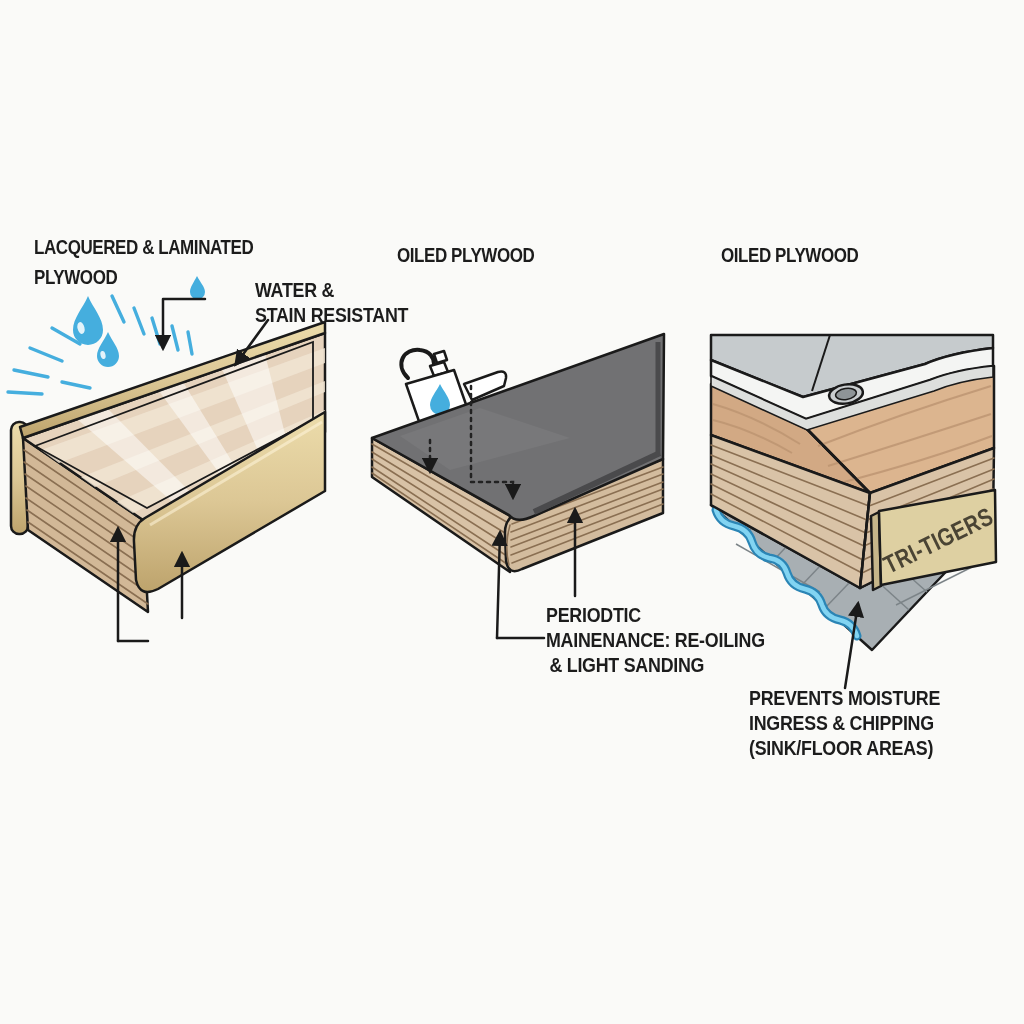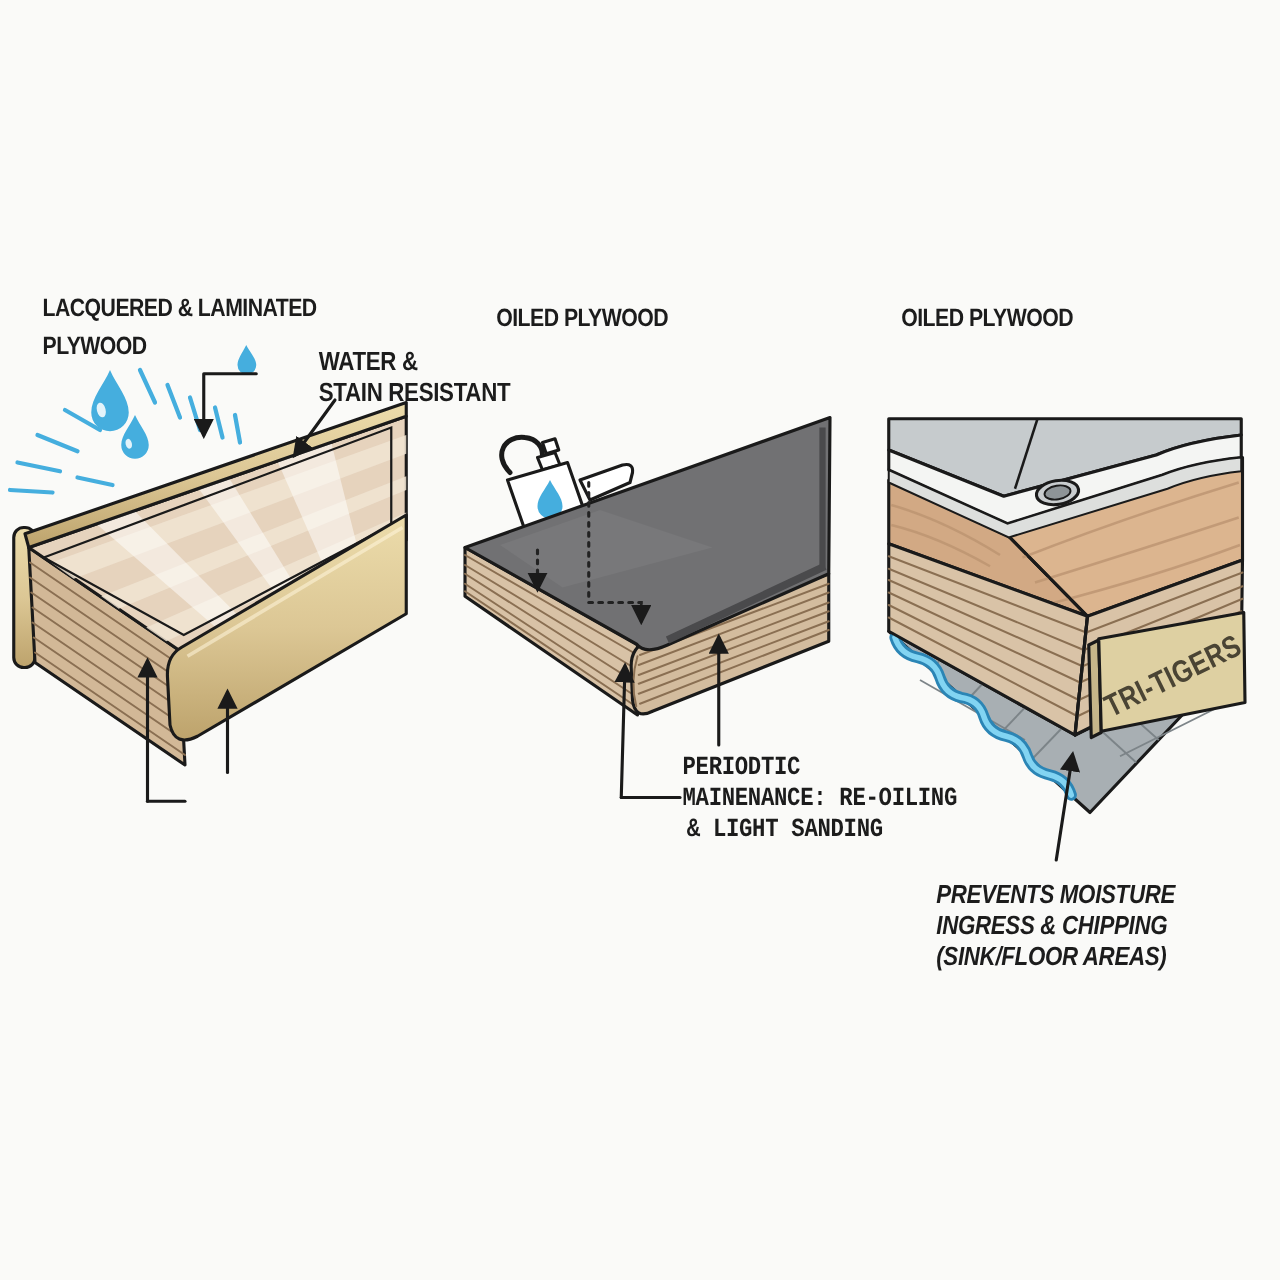--- a/index.html
+++ b/index.html
@@ -114,21 +114,21 @@
       <path class="arrow" d="M118,371 L118,259" marker-end="url(#ah1)"></path>
       <path class="arrow" d="M118,371 L148,371"></path>
       <path class="arrow" d="M182,348 L182,284" marker-end="url(#ah1)"></path>
     </g>
   </svg>
 
   <div class="txt title" style="left:397px;top:240px;">
     <div class="cond">OILED PLYWOOD</div>
   </div>
 
-  <div class="txt callout" style="left:546px;top:602px;font-family:Liberation Mono, monospace;">
+  <div class="txt callout" style="left:546px;top:602px;">
     <div class="cond">
       <div>PERIODTIC</div>
       <div>MAINENANCE: RE-OILING</div>
       <div style="padding-left:4px;">&amp; LIGHT SANDING</div>
     </div>
   </div>
 
   <svg style="left:360px;top:320px;" width="340" height="360" viewBox="0 0 340 360">
     <defs>
       <marker id="ah2" viewBox="0 0 10 10" refX="8" refY="5" markerWidth="6.5" markerHeight="6.5" orient="auto-start-reverse">
@@ -179,21 +179,21 @@
       <path class="arrow" d="M137,318 L140,213" marker-end="url(#ah2)"></path>
       <path class="arrow" d="M137,318 L184,318"></path>
       <path class="arrow" d="M215,276 L215,190" marker-end="url(#ah2)"></path>
     </g>
   </svg>
 
   <div class="txt title" style="left:721px;top:240px;">
     <div class="cond">OILED PLYWOOD</div>
   </div>
 
-  <div class="txt callout" style="left:749px;top:703px;font-style:italic;">
+  <div class="txt callout" style="left:749px;top:685px;">
     <div class="cond">
       <div>PREVENTS MOISTURE</div>
       <div>INGRESS &amp; CHIPPING</div>
       <div>(SINK/FLOOR AREAS)</div>
     </div>
   </div>
 
   <svg style="left:700px;top:320px;" width="324" height="400" viewBox="0 0 324 400">
     <defs>
       <marker id="ah3" viewBox="0 0 10 10" refX="8" refY="5" markerWidth="6.5" markerHeight="6.5" orient="auto-start-reverse">

